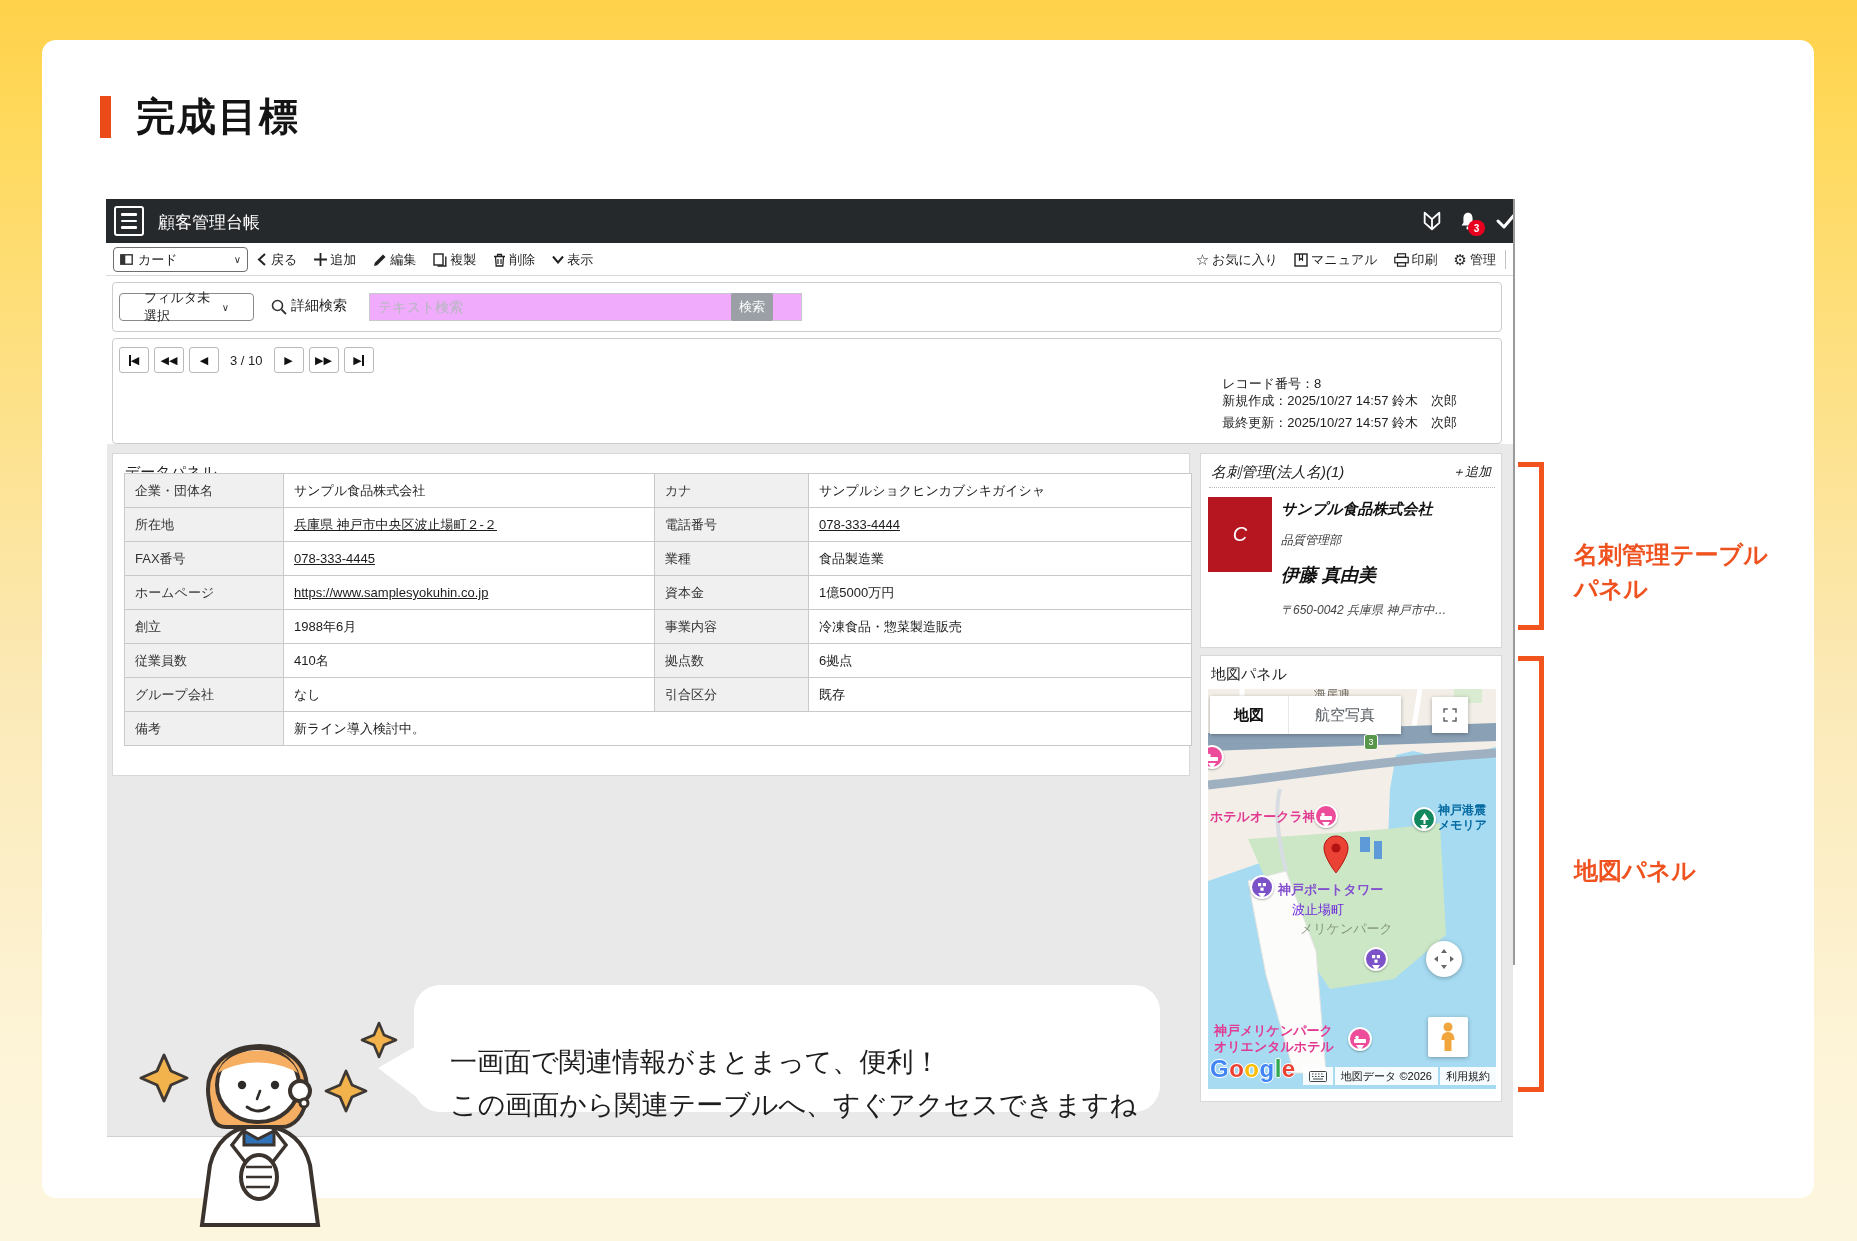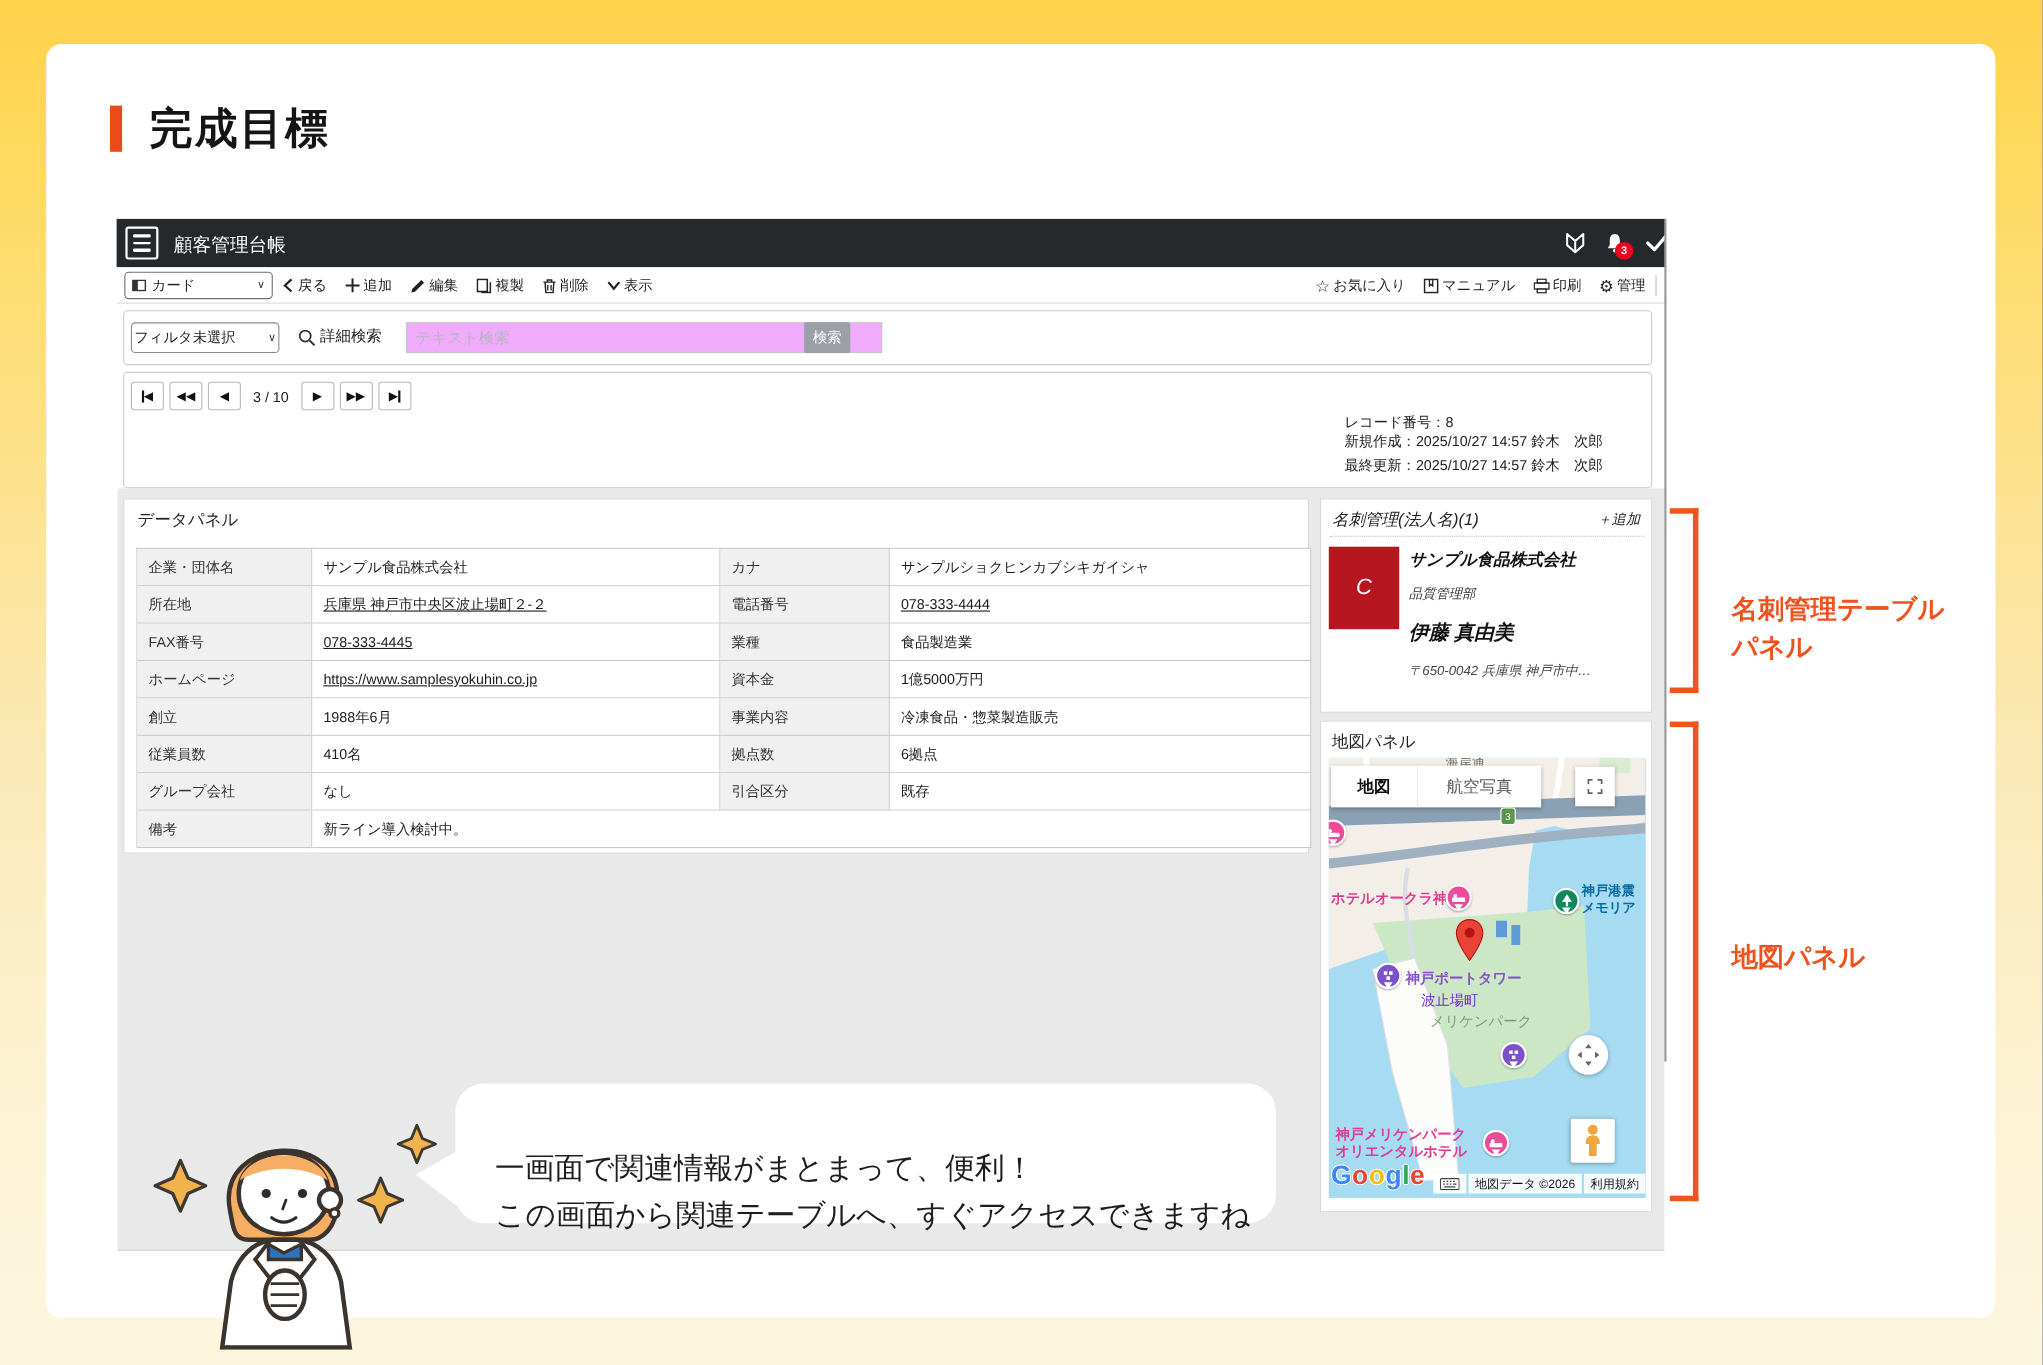--- a/index.html
+++ b/index.html
@@ -20,40 +20,40 @@
   
   .toolbar{position:absolute;left:0;top:44px;width:1408px;height:33px;background:#fff;border-bottom:1px solid #dadada;display:flex;align-items:center;}
   .view-select{position:absolute;left:7px;top:4px;width:135px;height:25px;border:1px solid #6f6f6f;border-radius:4px;background:#fff;display:flex;align-items:center;padding:0 6px;gap:5px;font-size:13px;color:#222;}
   .view-select .caret{margin-left:auto;font-size:10px;color:#333;}
   .tb-left{position:absolute;left:150px;top:0;height:33px;display:flex;align-items:center;gap:17px;}
   .tb-right{position:absolute;right:18px;top:0;height:33px;display:flex;align-items:center;gap:16px;}
   .tb-btn{display:flex;align-items:center;gap:3px;font-size:13px;color:#1f1f1f;cursor:pointer;white-space:nowrap;}
   .tb-sep{position:absolute;right:8px;top:7px;width:1px;height:19px;background:#c2c2c2;}
   
   .filter-box{position:absolute;left:6px;top:83px;width:1390px;height:50px;border:1px solid #cccccc;border-radius:4px;background:#fff;}
-  .filter-select{position:absolute;left:6px;top:10px;width:135px;height:28px;border:1px solid #8a8a8a;border-radius:4px;background:#fff;display:flex;align-items:center;padding:0 2px;font-size:13px;color:#222;}
+  .filter-select{position:absolute;left:6px;top:10px;width:135px;height:28px;border:1px solid #8a8a8a;border-radius:4px;background:#fff;display:flex;align-items:center;padding:0 24px;font-size:13px;color:#222;}
   .filter-select .caret{margin-left:auto;font-size:10px;color:#333;}
   .adv-search{position:absolute;left:158px;top:14px;display:flex;align-items:flex-end;gap:4px;font-size:14px;color:#222;cursor:pointer;}
   .search-input{position:absolute;left:256px;top:10px;width:433px;height:28px;border:1px solid #c5c9cc;background:#f0abfc;font-size:14px;padding:0 8px;color:#333;outline:none;}
   .search-input::placeholder{color:#b3b8bc;}
   .search-btn{position:absolute;left:618px;top:10px;width:42px;height:28px;background:#9aa0a5;color:#fff;border:none;font-size:13px;border-radius:2px;cursor:pointer;}
   
   .nav-box{position:absolute;left:6px;top:139px;width:1390px;height:106px;border:1px solid #cccccc;border-radius:4px;background:#fff;}
   .nav-row{position:absolute;left:6px;top:8px;display:flex;align-items:center;gap:5px;}
   .nav-btn{width:30px;height:26px;background:#fff;border:1px solid #b9b9b9;border-radius:3px;display:flex;align-items:center;justify-content:center;font-size:11px;color:#111;cursor:pointer;gap:0;}
   .nav-btn .bar{display:inline-block;width:2px;height:11px;background:#111;}
   .nav-pos{font-size:13px;color:#222;padding:0 6px;}
   .rec-meta{position:absolute;right:44px;top:36px;font-size:13px;color:#222;line-height:17px;text-align:left;}
   .rec-meta .gap{margin-top:5px;}
   
   .content{position:absolute;left:1px;top:245px;width:1406px;height:693px;background:#e9e9e9;border-bottom:1px solid #d0d0d0;}
   .panel{position:absolute;background:#fff;border:1px solid #d8d8d8;}
   .panel-title{font-size:15px;color:#222;}
   
-  .dtable{position:absolute;left:11px;top:44px;display:grid;grid-template-columns:159px 371px 154px 383px;grid-auto-rows:34px;border-top:1px solid #c9c9c9;border-left:1px solid #c9c9c9;font-size:13px;}
+  .dtable{position:absolute;left:11px;top:19px;display:grid;grid-template-columns:159px 371px 154px 383px;grid-auto-rows:34px;border-top:1px solid #c9c9c9;border-left:1px solid #c9c9c9;font-size:13px;}
   .cell{border-right:1px solid #c9c9c9;border-bottom:1px solid #c9c9c9;display:flex;align-items:center;padding:0 10px;background:#fff;color:#1c1c1c;overflow:hidden;white-space:nowrap;}
   .cell.lbl{background:#f0f0f0;color:#333;}
   .cell.link{text-decoration:underline;cursor:pointer;}
   .cell.span3{grid-column:2/5;}
   
   .cp-add{position:absolute;right:10px;top:9px;font-size:13px;color:#222;cursor:pointer;}
   .cp-divider{position:absolute;left:8px;top:33px;width:286px;border-top:1px dotted #bbb;}
   .cp-logo{position:absolute;left:7px;top:43px;width:64px;height:75px;background:#b5161f;color:#fff;display:flex;align-items:center;justify-content:center;font-size:20px;}
   .cp-company{position:absolute;left:80px;top:46px;font-size:15px;font-weight:700;color:#111;}
   .cp-dept{position:absolute;left:80px;top:78px;font-size:12px;color:#333;}

